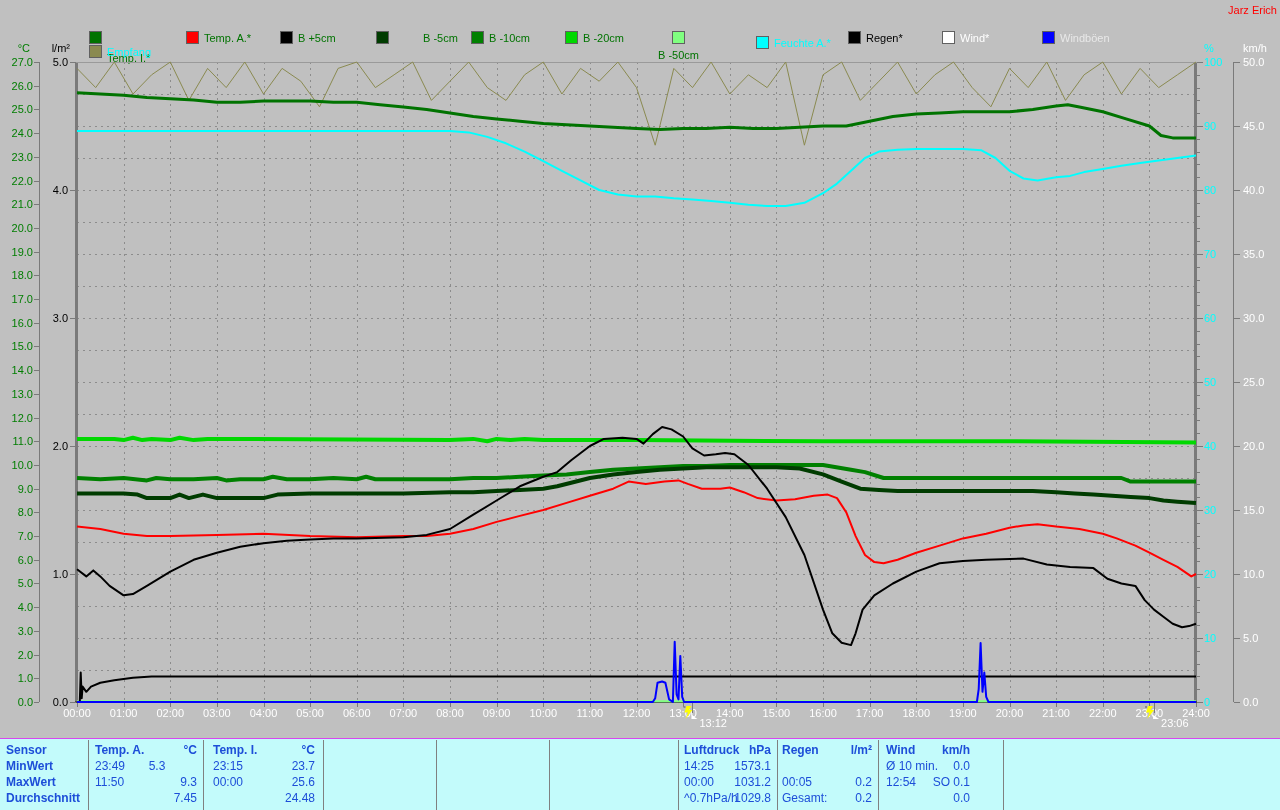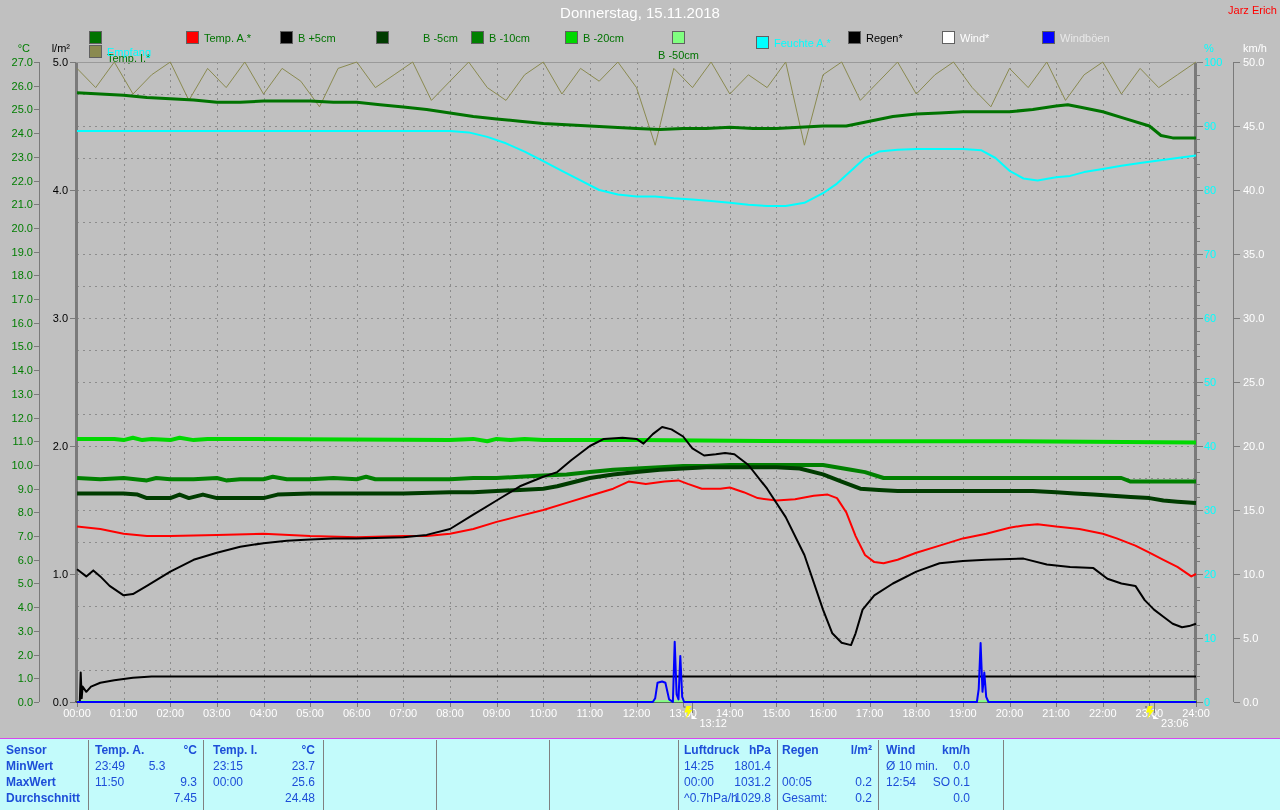--- a/index.html
+++ b/index.html
@@ -14,21 +14,20 @@
   #stats-table{position:absolute;top:738px;left:0;width:1280px;height:72px;background:#c3fbfb;
                border-top:1px solid #d946ef;font-size:12px;color:#1d4ed8;}
   .tcell{position:absolute;white-space:pre;line-height:14px;}
   .tbold{font-weight:bold;}
   .tdiv{position:absolute;top:1px;width:1px;height:70px;background:#808080;}
 </style>
 </head>
 <body>
 
 <div id="screen">
-  <div id="title" class="abs">Donnerstag, 15.11.2018</div>
   <div id="watermark" class="abs">Jarz Erich</div>
   <div id="legend1">
       <div class="legend-item abs" style="left: 89px; top: 31px;"><span class="legend-box" style="background: rgb(0, 115, 0); border-color: rgb(96, 96, 96);"></span><span style="color: rgb(0, 115, 0); margin-top: 40px;">Temp. I.*</span></div>
       <div class="legend-item abs" style="left: 186px; top: 31px;"><span class="legend-box" style="background: rgb(255, 0, 0); border-color: rgb(96, 96, 96);"></span><span style="color: rgb(0, 115, 0);">Temp. A.*</span></div>
       <div class="legend-item abs" style="left: 280px; top: 31px;"><span class="legend-box" style="background: rgb(0, 0, 0); border-color: rgb(96, 96, 96);"></span><span style="color: rgb(0, 115, 0);">B +5cm</span></div>
       <div class="legend-item abs" style="left: 376px; top: 31px;"><span class="legend-box" style="background: rgb(0, 60, 0); border-color: rgb(96, 96, 96);"></span><span style="color: rgb(0, 115, 0); padding-left: 29px;">B -5cm</span></div>
       <div class="legend-item abs" style="left: 471px; top: 31px;"><span class="legend-box" style="background: rgb(0, 128, 0); border-color: rgb(96, 96, 96);"></span><span style="color: rgb(0, 115, 0);">B -10cm</span></div>
       <div class="legend-item abs" style="left: 565px; top: 31px;"><span class="legend-box" style="background: rgb(0, 216, 0); border-color: rgb(96, 96, 96);"></span><span style="color: rgb(0, 115, 0);">B -20cm</span></div>
       <div class="legend-item abs" style="left: 658px; top: 31px; flex-direction: column;"><span class="legend-box" style="background: rgb(128, 255, 128); border-color: rgb(96, 96, 96);"></span><span style="color: rgb(0, 115, 0);">B -50cm</span></div>
       <div class="legend-item abs" style="left: 756px; top: 36px;"><span class="legend-box" style="background: rgb(0, 255, 255); border-color: rgb(96, 96, 96);"></span><span style="color: rgb(0, 255, 255);">Feuchte A.*</span></div>
@@ -359,21 +358,21 @@
       <span class="tcell tbold" style="left: 213px; top: 4px;">Temp. I.</span>
       <span class="tcell tbold" style="left: 235px; width: 80px; text-align: right; top: 4px;">°C</span>
       <span class="tcell" style="left: 213px; top: 20px;">23:15</span>
       <span class="tcell" style="left: 235px; width: 80px; text-align: right; top: 20px;">23.7</span>
       <span class="tcell" style="left: 213px; top: 36px;">00:00</span>
       <span class="tcell" style="left: 235px; width: 80px; text-align: right; top: 36px;">25.6</span>
       <span class="tcell" style="left: 235px; width: 80px; text-align: right; top: 52px;">24.48</span>
       <span class="tcell tbold" style="left: 684px; top: 4px;">Luftdruck</span>
       <span class="tcell tbold" style="left: 691px; width: 80px; text-align: right; top: 4px;">hPa</span>
       <span class="tcell" style="left: 684px; top: 20px;">14:25</span>
-      <span class="tcell" style="left: 691px; width: 80px; text-align: right; top: 20px;">1801.4</span>
+      <span class="tcell" style="left: 691px; width: 80px; text-align: right; top: 20px;">1573.1</span>
       <span class="tcell" style="left: 684px; top: 36px;">00:00</span>
       <span class="tcell" style="left: 691px; width: 80px; text-align: right; top: 36px;">1031.2</span>
       <span class="tcell" style="left: 684px; top: 52px;">^0.7hPa/h</span>
       <span class="tcell" style="left: 691px; width: 80px; text-align: right; top: 52px;">1029.8</span>
       <span class="tcell tbold" style="left: 782px; top: 4px;">Regen</span>
       <span class="tcell tbold" style="left: 792px; width: 80px; text-align: right; top: 4px;">l/m²</span>
       <span class="tcell" style="left: 782px; top: 36px;">00:05</span>
       <span class="tcell" style="left: 792px; width: 80px; text-align: right; top: 36px;">0.2</span>
       <span class="tcell" style="left: 782px; top: 52px;">Gesamt:</span>
       <span class="tcell" style="left: 792px; width: 80px; text-align: right; top: 52px;">0.2</span>

